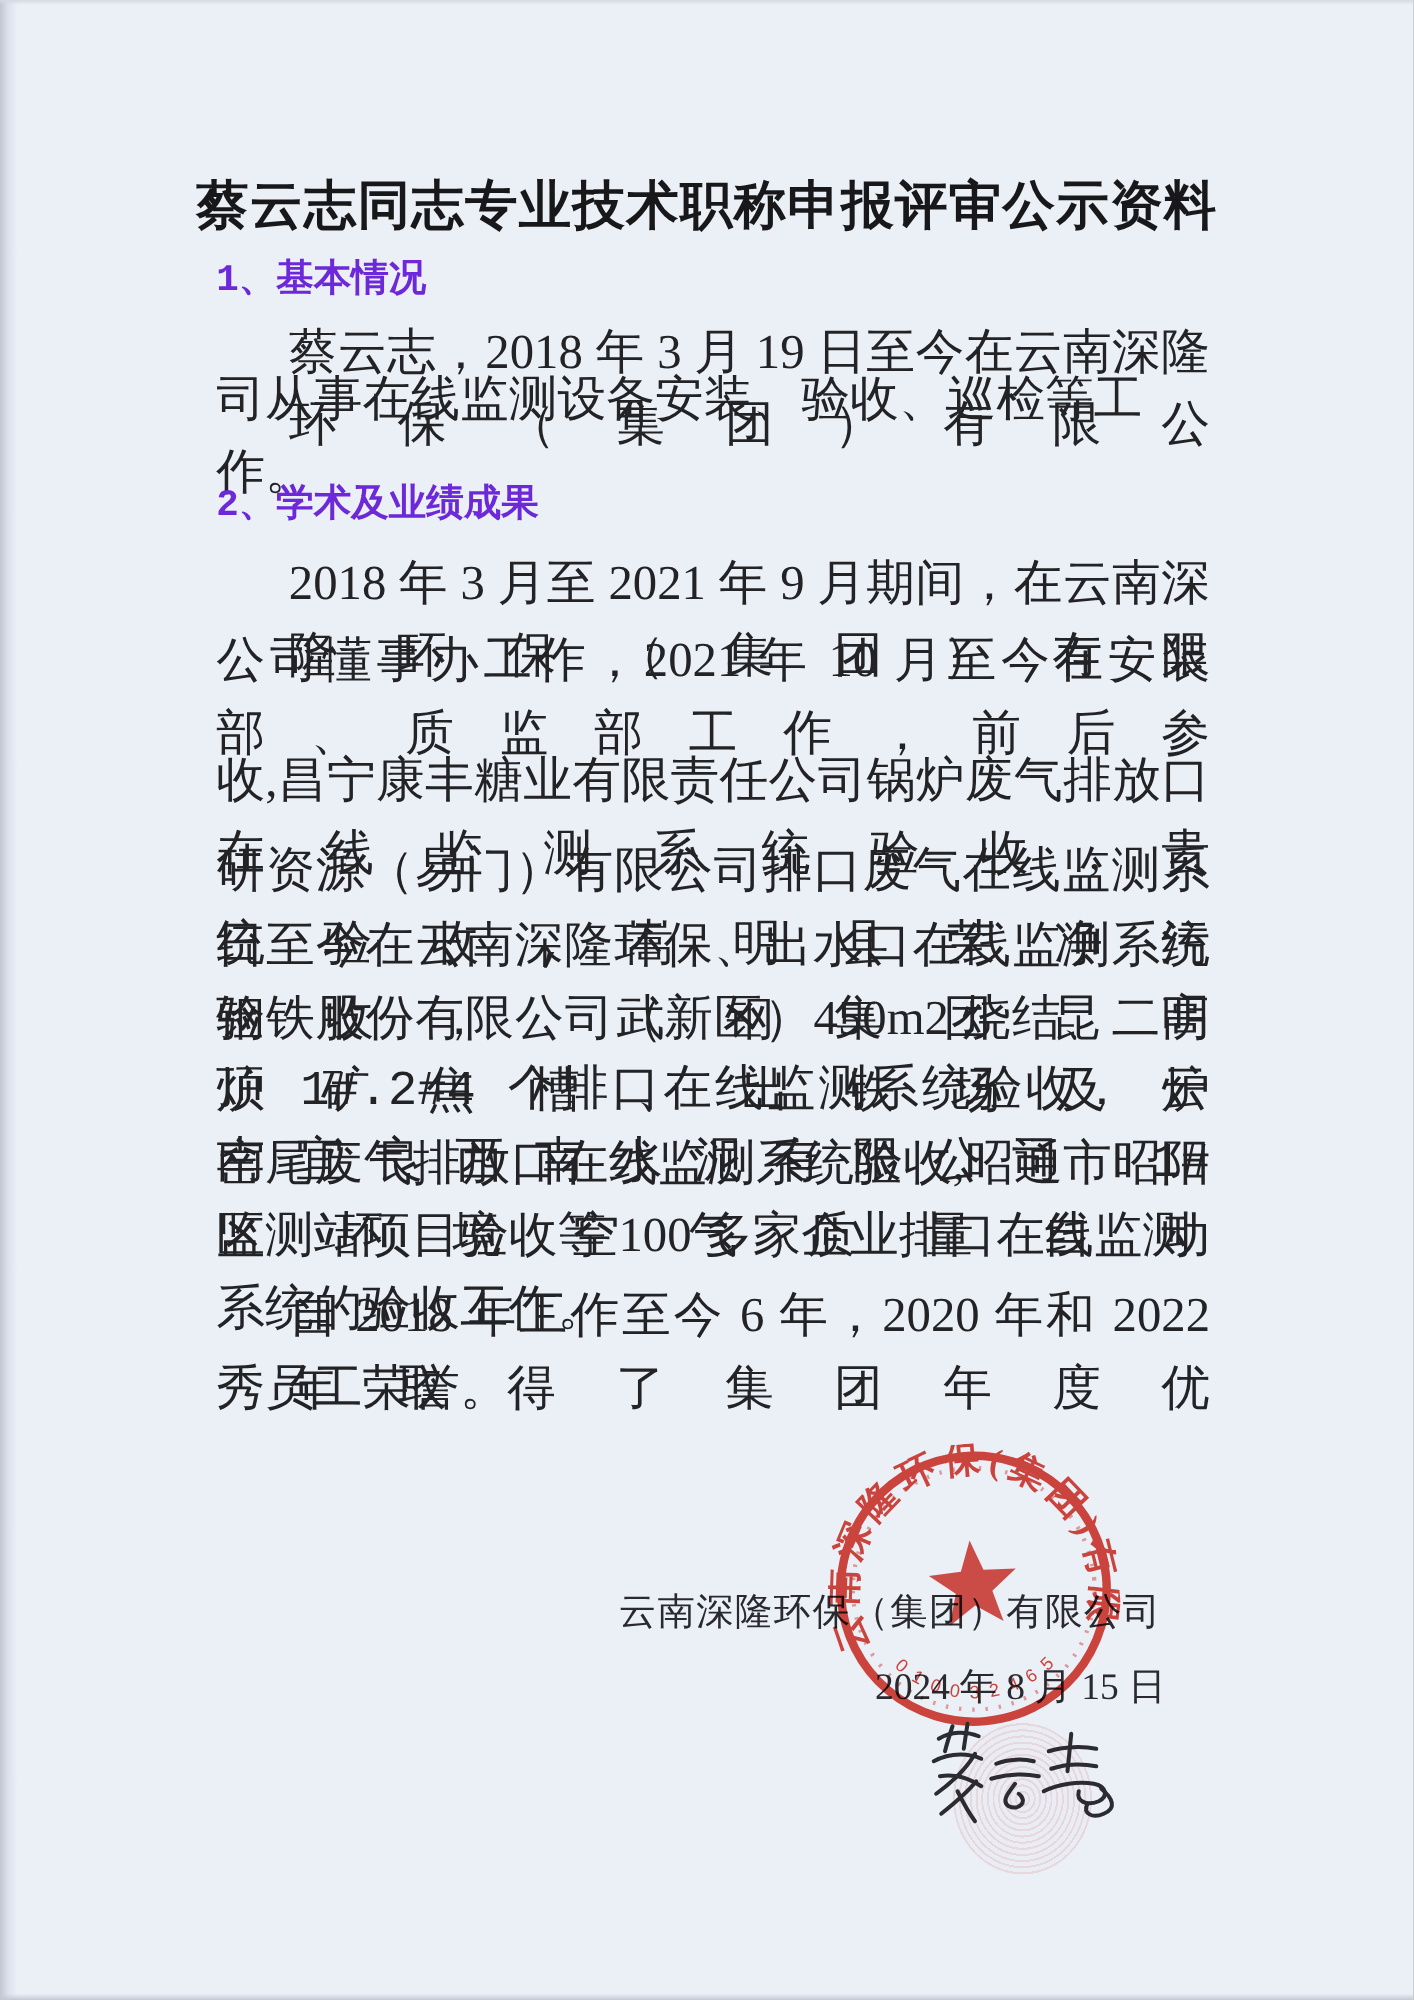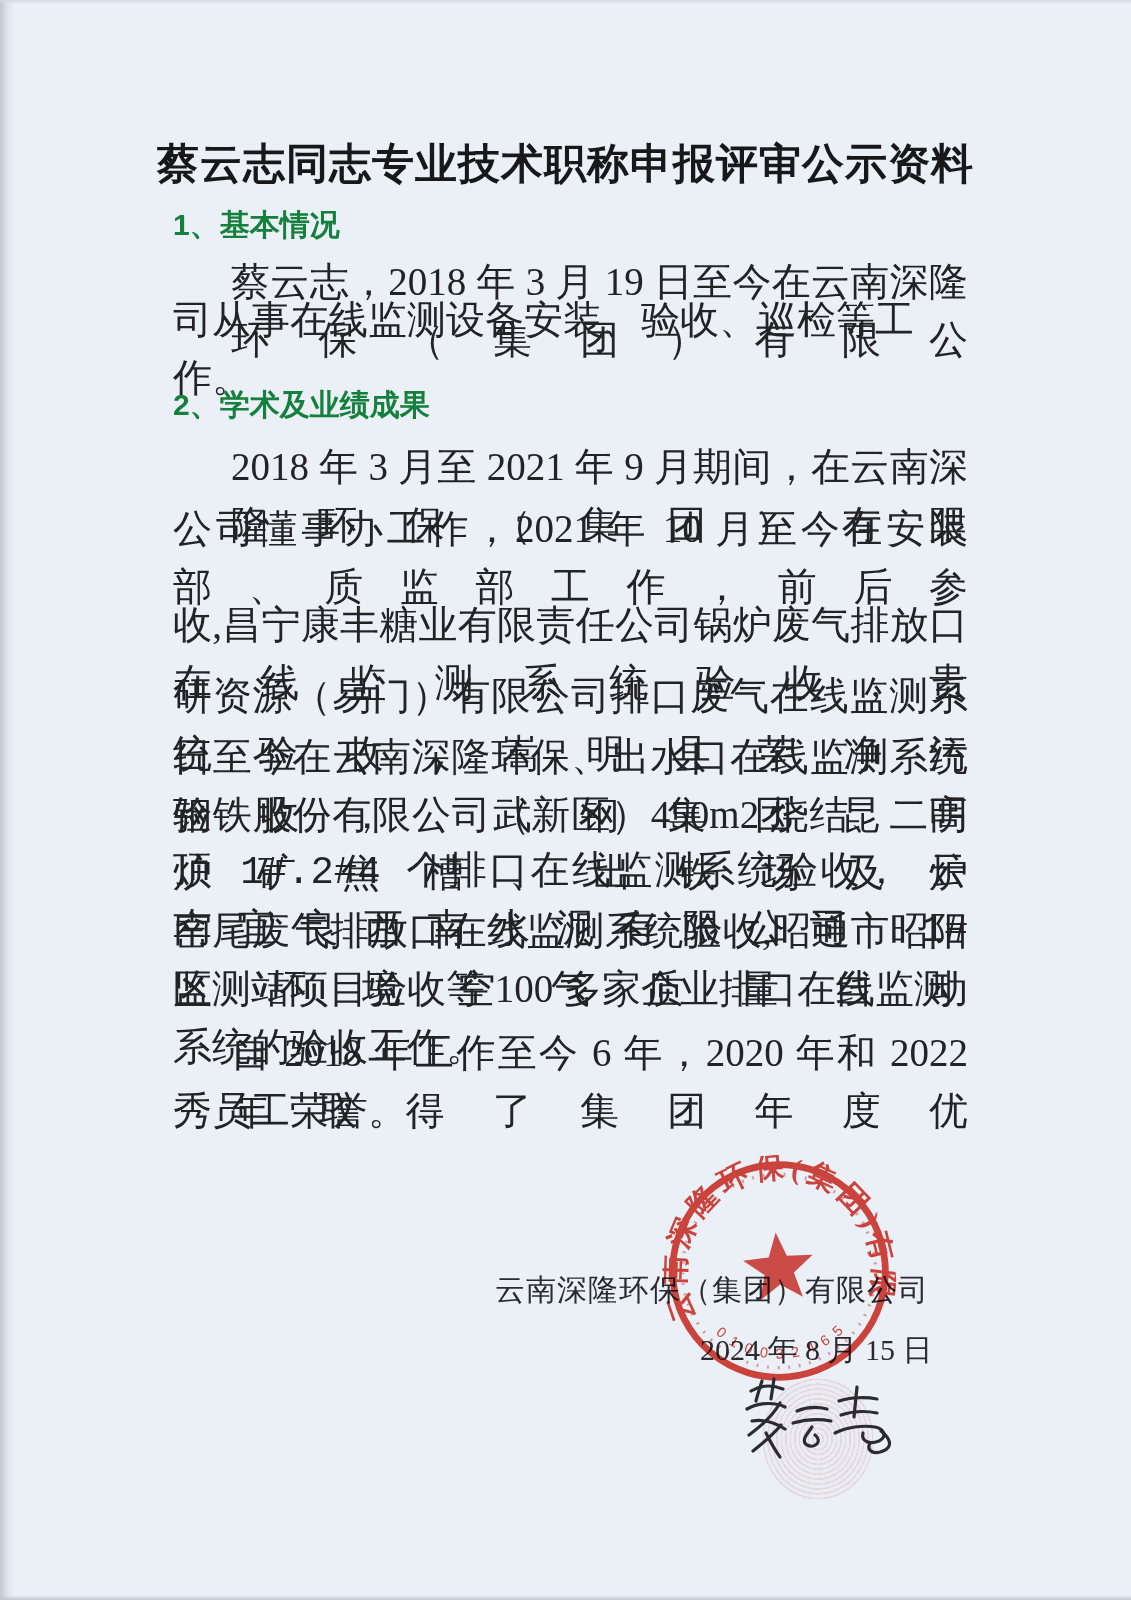--- a/index.html
+++ b/index.html
@@ -21,22 +21,22 @@
     background:linear-gradient(to bottom,#d4dae3 0,rgba(235,240,247,0) 100%);}
 
   .doc-title{
     position:absolute;left:0;top:135px;width:1131px;height:58px;
     line-height:58px;text-align:center;
     font-family:"Liberation Sans", sans-serif;
     font-weight:700;font-size:42px;letter-spacing:1px;color:#18181a;
   }
   .sec-heading{
     position:absolute;left:173px;height:58px;line-height:58px;
-    font-family:Liberation Sans, sans-serif;
-    font-weight:700;font-size:30px;color:#15803d;
+    font-family:Liberation Mono, monospace;
+    font-weight:700;font-size:30px;color:#6d28d9;
   }
   .body-line{
     position:absolute;left:173px;width:795px;height:58px;line-height:58px;
     font-size:39px;
     text-align:justify;text-align-last:justify;
   }
   .body-line.endline{text-align:left;text-align-last:left;}
   .body-line.indent{padding-left:58px;width:737px;}
 
   .company-line{

